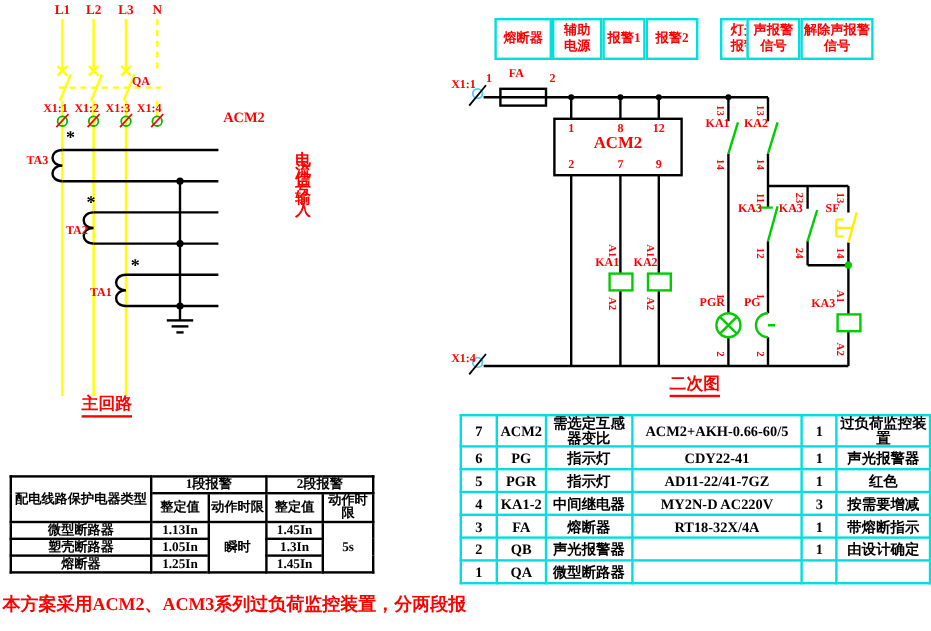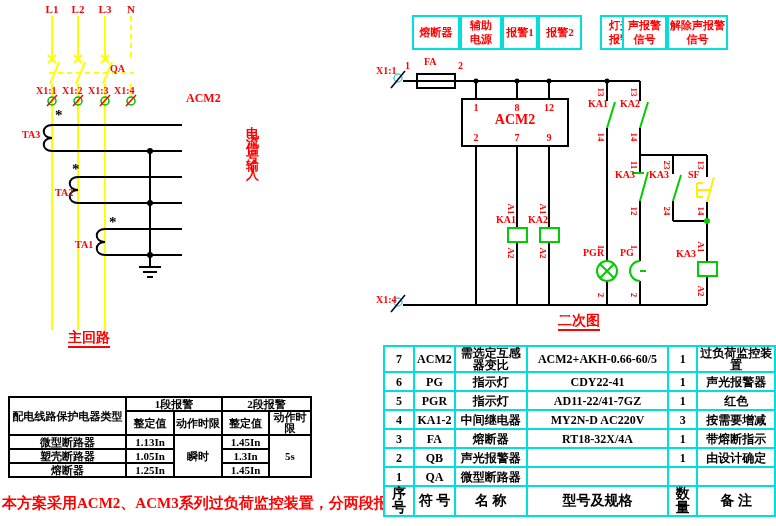--- a/index.html
+++ b/index.html
@@ -345,24 +345,16 @@
           <td>由设计确定</td>
     </tr>
     <tr>
       <td>1</td>
           <td>QA</td>
           <td>微型断路器</td>
           <td></td>
           <td></td>
           <td></td>
     </tr>
-    <tr class="hdr">
-      <td>序号</td>
-          <td>符 号</td>
-          <td>名 称</td>
-          <td>型号及规格</td>
-          <td>数量</td>
-          <td>备 注</td>
-    </tr>
   </tbody>
     </table>
 
 </div>
 
 </body></html>

